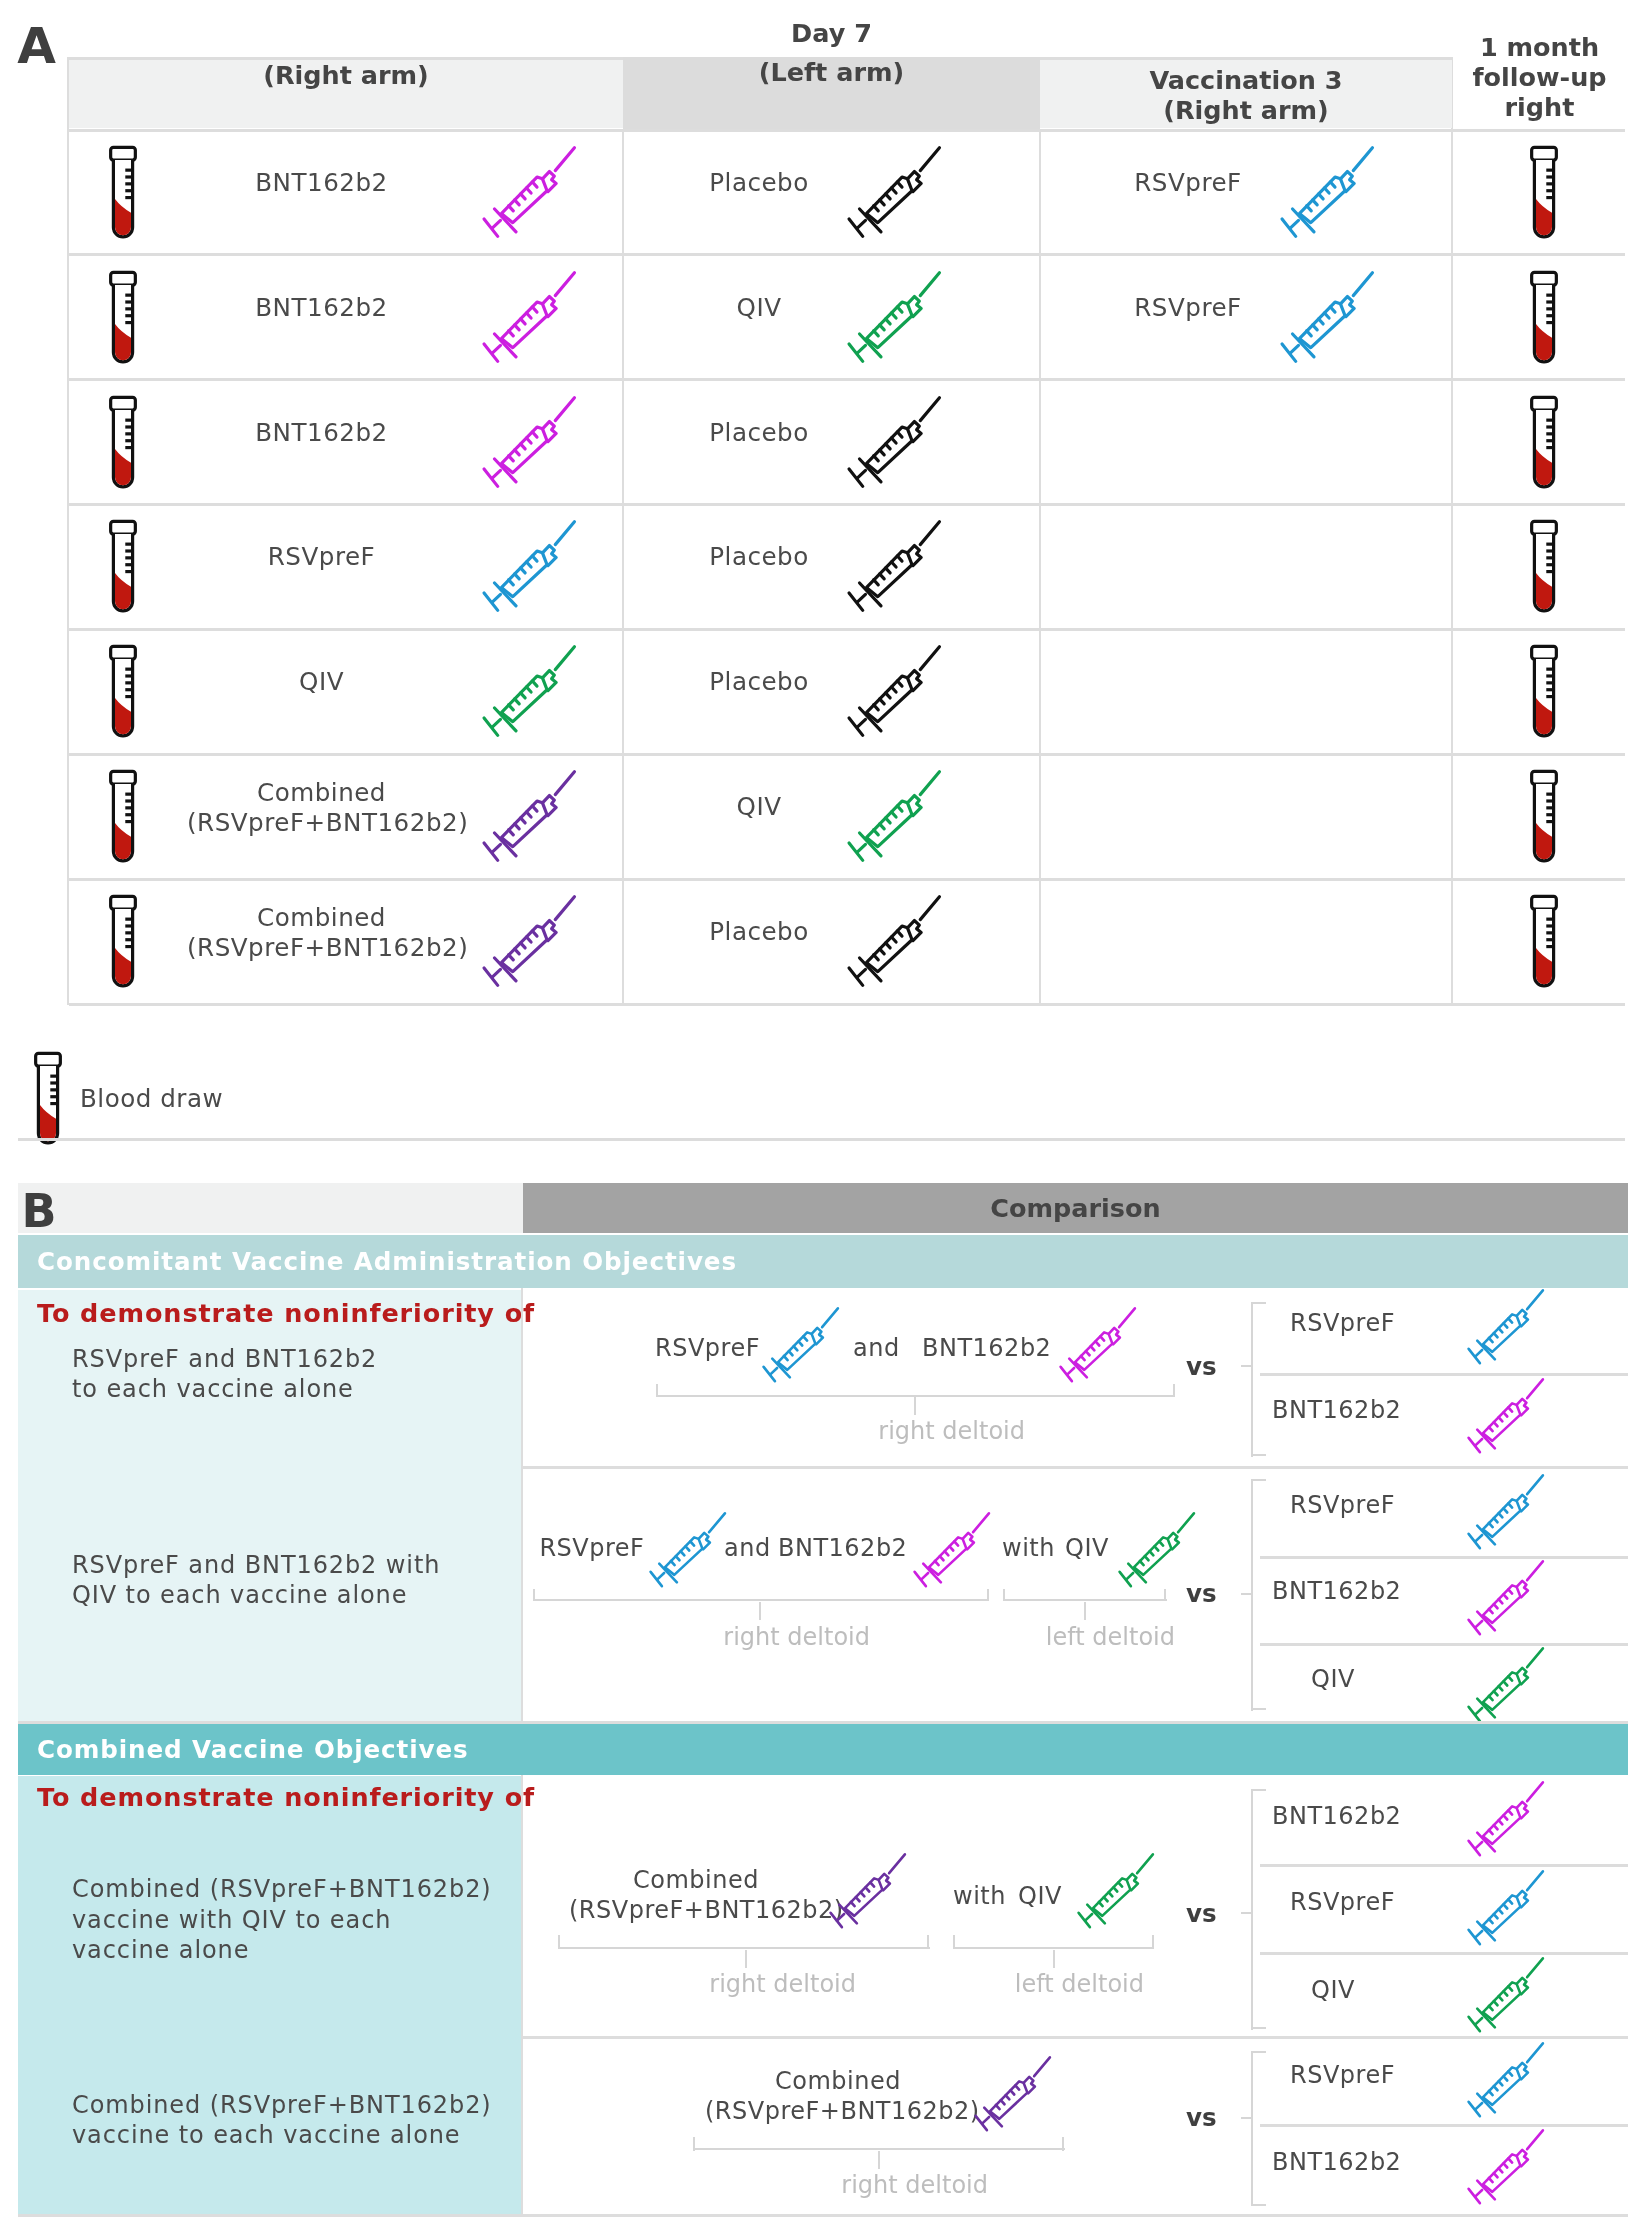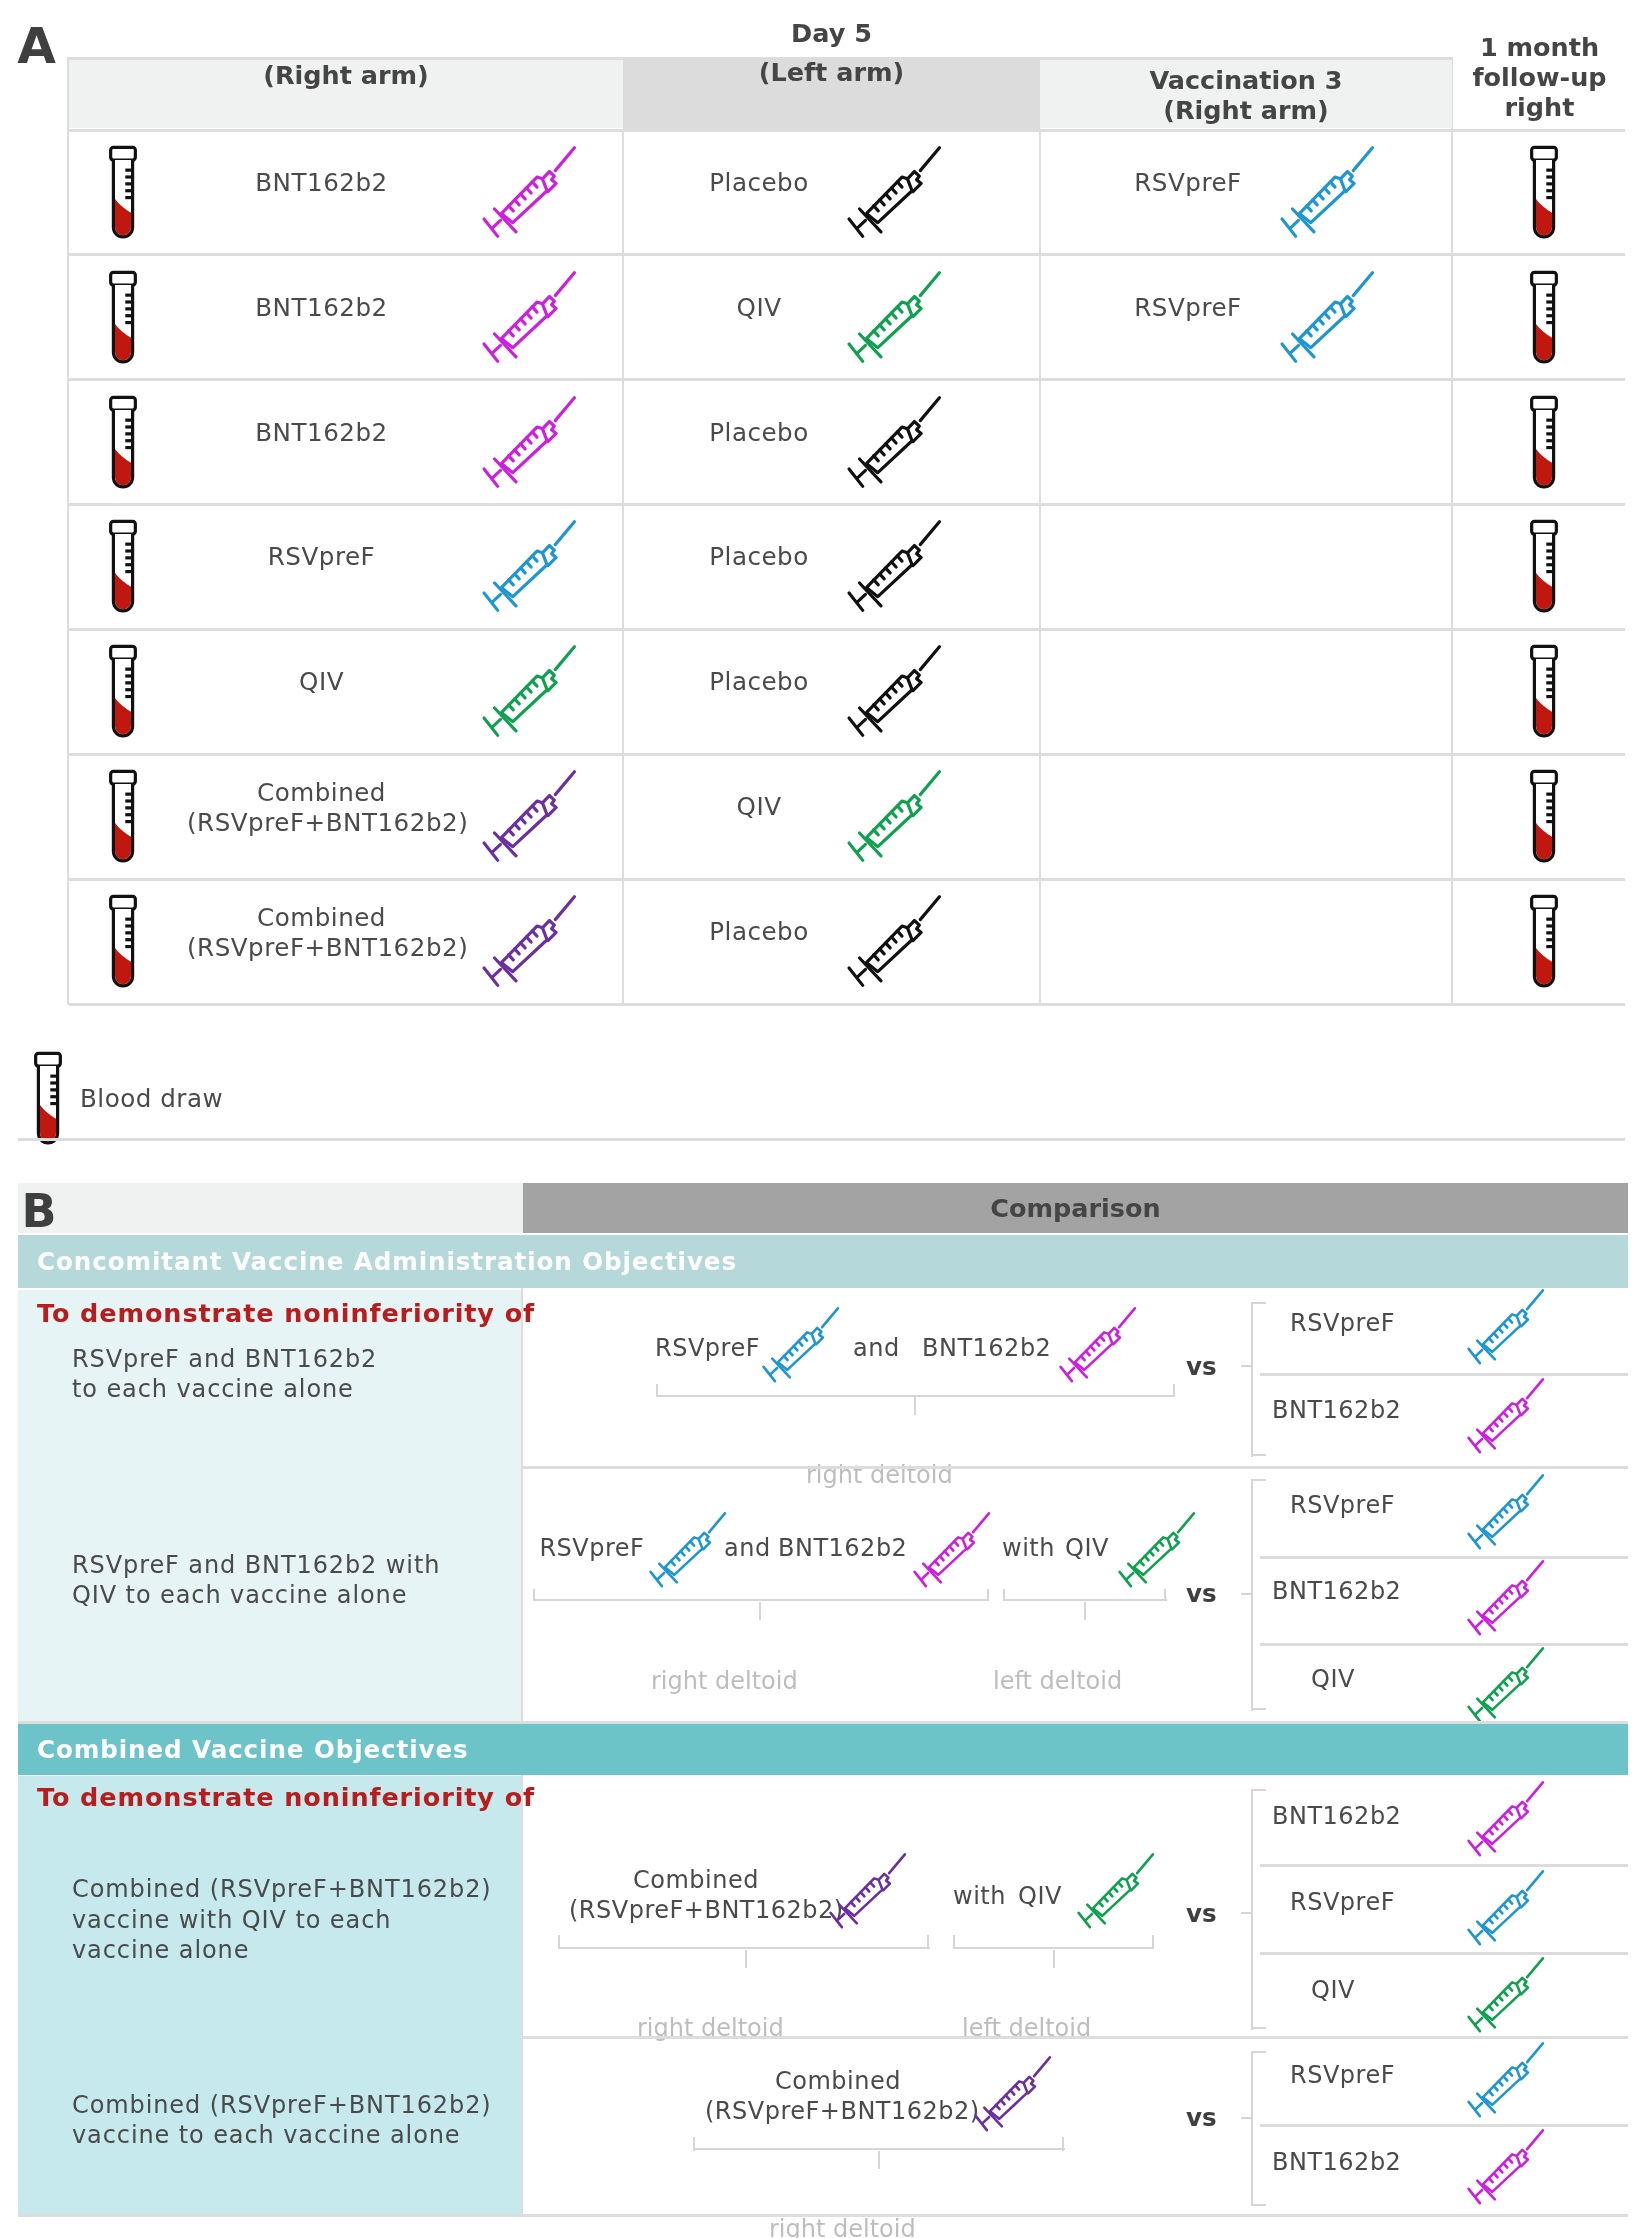--- a/index.html
+++ b/index.html
@@ -10,21 +10,21 @@
   .hdr { font-weight: bold; color: #454545; text-align: center; font-size: 25.5px; line-height: 30px; }
   .cell-text { font-size: 24.6px; color: #4a4a4a; text-align: center; line-height: 30px; letter-spacing: 0.5px; }
   .gridline-h { position: absolute; height: 3.2px; background: #dddddd; }
   .gridline-v { position: absolute; width: 2.3px; background: #dddddd; }
   .syringe { position: absolute; width: 105px; height: 96px; }
   .tube { position: absolute; width: 32px; height: 96px; }
   .objective-bar { position: absolute; color: #ffffff; font-weight: bold; font-size: 24.6px; line-height: 53px; padding-left: 19px; box-sizing: border-box; letter-spacing: 0.9px; }
   .lead { font-weight: bold; font-size: 25.5px; color: #b91c1c; letter-spacing: 0.9px; }
   .obj-text { font-size: 24px; color: #4a4a4a; line-height: 30px; letter-spacing: 0.9px; }
   .cmp-text { font-size: 24px; color: #4a4a4a; letter-spacing: 0.5px; white-space: nowrap; }
-  .deltoid { font-size: 24px; color: #bdbdbd; white-space: nowrap; text-align: left; margin-top: 44px; }
+  .deltoid { font-size: 24px; color: #bdbdbd; white-space: nowrap; text-align: right; }
   .vs { font-weight: bold; font-size: 24.6px; color: #3f3f3f; }
   .bracket-line { position: absolute; background: #d6d6d6; }
 </style>
 </head>
 <body>
 
 <svg width="0" height="0" style="position:absolute" aria-hidden="true">
   <defs>
     <symbol id="sym-syringe" viewBox="0 0 230 210">
       <g fill="none" stroke="currentColor" stroke-width="7" stroke-linejoin="round" stroke-linecap="round">
@@ -57,21 +57,21 @@
         <line x1="40" y1="85" x2="56" y2="85"></line>
         <line x1="40" y1="100" x2="56" y2="100"></line>
         <line x1="40" y1="115" x2="56" y2="115"></line>
       </g>
     </symbol>
   </defs>
 </svg>
 
 <div class="abs panel-letter" style="left:17.3px;top:20.5px;">A</div>
 
-<div class="abs hdr" style="left:623px;top:18px;width:417px;">Day 5</div>
+<div class="abs hdr" style="left:623px;top:18px;width:417px;">Day 7</div>
 
 <div class="gridline-v" style="left:67px;top:57px;height:948px;"></div>
 
 <div class="gridline-v" style="left:1451px;top:57px;height:948px;"></div>
 
 <div class="abs" style="left:69px;top:57px;width:1383px;height:3.2px;background:#dddddd;"></div>
 <div class="abs" style="left:69px;top:60px;width:554px;height:68px;background:#f0f1f1;">
   <div class="hdr">(Right arm)</div>
 </div>
 <div class="abs" style="left:623px;top:57px;width:417px;height:72px;background:#dcdcdc;">

